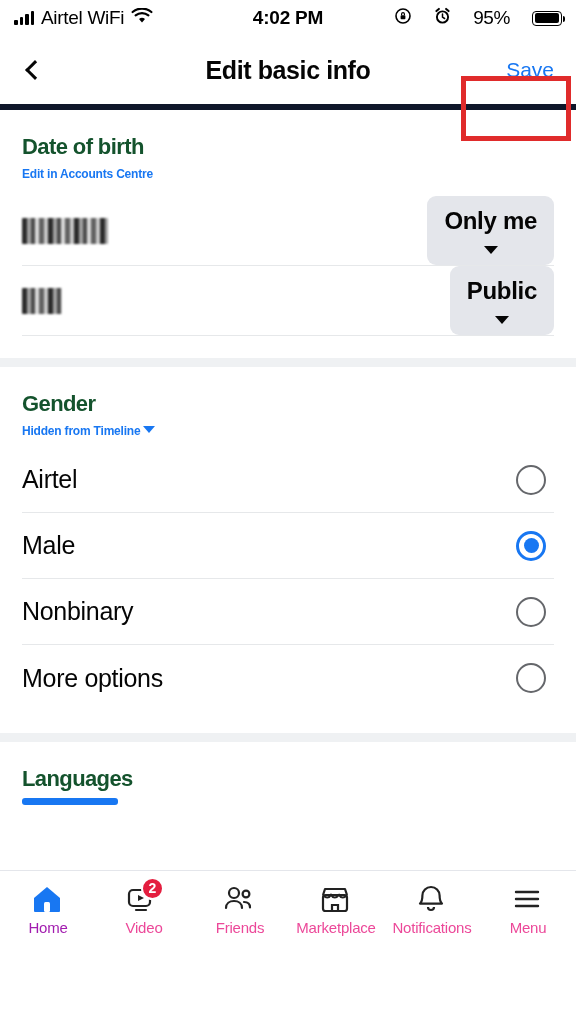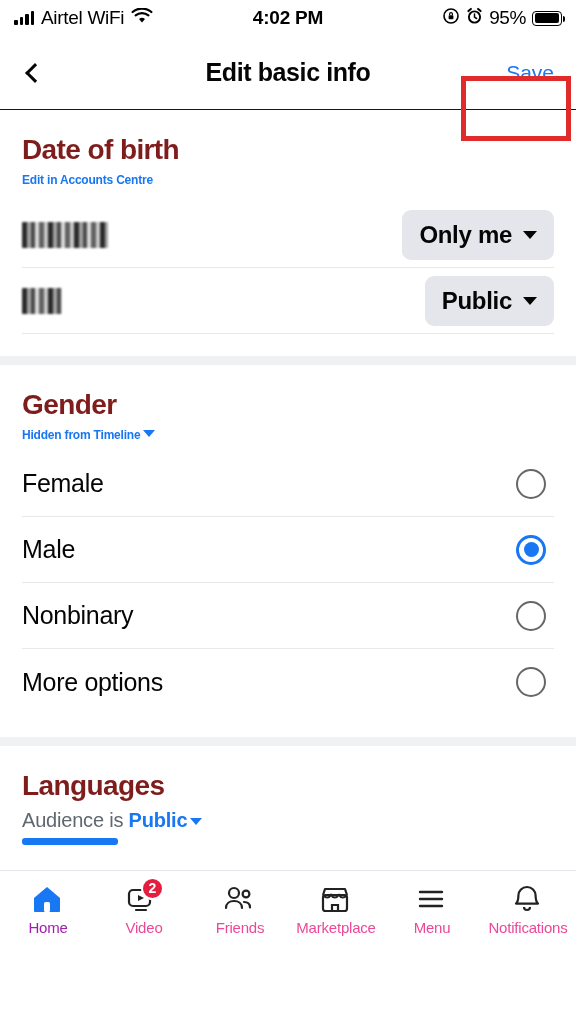--- a/index.html
+++ b/index.html
@@ -24,21 +24,21 @@
     font-size:19px; font-weight:600; color:#000;
     position:relative;
   }
   .sb-left { display:flex; align-items:center; gap:7px; }
   .sb-center {
     position:absolute; left:0; right:0; top:0; height:36px;
     display:flex; align-items:center; justify-content:center;
     font-size:19px; font-weight:700; letter-spacing:-0.2px;
   }
   .sb-right {
-    margin-left:auto; display:flex; align-items:center; gap:6px;
+    margin-left:auto; display:flex; align-items:center; gap:22px;
     z-index:2;
   }
   .bars { display:flex; align-items:flex-end; gap:2px; height:14px; }
   .bars i { display:block; width:3.5px; background:#000; border-radius:1px; }
   .bars i:nth-child(1){height:5px;}
   .bars i:nth-child(2){height:8px;}
   .bars i:nth-child(3){height:11px;}
   .bars i:nth-child(4){height:14px;}
   .carrier { font-size:19px; font-weight:500; letter-spacing:-0.3px; }
   .battpct { font-size:19px; font-weight:500; letter-spacing:-0.4px; }
@@ -50,21 +50,21 @@
     content:""; position:absolute; right:-4px; top:4.2px;
     width:2.2px; height:6px; background:#000; border-radius:0 2px 2px 0;
   }
   .batt span { display:block; height:100%; background:#000; border-radius:2px; }
 
   
   .header {
     flex:0 0 74px; height:74px;
     display:flex; align-items:center;
     position:relative;
-    border-bottom:1px solid #0f172a;
+    border-bottom:6px solid #0f172a;
     background:#fff;
   }
   .back-btn {
     width:64px; height:74px;
     display:flex; align-items:center; justify-content:center;
     cursor:pointer;
   }
   .chev {
     width:14px; height:14px;
     border-left:3.4px solid #050505; border-bottom:3.4px solid #050505;
@@ -87,21 +87,21 @@
     border:5px solid #e02b2b;
     pointer-events:none; z-index:4;
   }
 
   
   .content { flex:1 1 auto; overflow:hidden; background:#fff; }
   .section { background:#fff; padding:0 22px; }
   .gap { height:9px; background:#eff1f3; }
 
   .sec-title {
-    font-size:28px; font-weight:700; color:#7f1d1d;
+    font-size:22px; font-weight:700; color:#14532d;
     letter-spacing:-0.6px; padding-top:24px;
   }
   .sec-link {
     font-size:12px; font-weight:700; color:#1877f2;
     letter-spacing:-0.2px; margin-top:7px; cursor:pointer;
     display:inline-block;
   }
   .sec-sub {
     font-size:20px; color:#606770; margin-top:7px;
     letter-spacing:-0.2px;
@@ -134,21 +134,21 @@
     border-radius:1px;
   }
   .redacted.w1 { width:86px; }
   .redacted.w2 { width:40px; }
 
   .pill {
     background:#e4e6eb; border-radius:9px;
     padding:11px 17px;
     display:flex; align-items:center; gap:11px;
     font-size:24px; font-weight:600; color:#050505;
-    letter-spacing:-0.3px; cursor:pointer;
+    letter-spacing:-0.3px; cursor:pointer;flex-direction:column;
   }
   .pill .tri {
     width:0; height:0;
     border-left:7px solid transparent; border-right:7px solid transparent;
     border-top:8px solid #050505;
   }
 
   .radio {
     width:30px; height:30px; border-radius:50%;
     border:2.6px solid #65676b; margin-right:8px;
@@ -271,21 +271,21 @@
       <div style="height:22px"></div>
     </div>
 
     <div class="gap"></div>
 
     <div class="section">
       <div class="sec-title">Gender</div>
       <div class="sec-link"><span>Hidden from Timeline</span><span class="caret"></span></div>
 
       <div class="row" style="margin-top:8px;">
-        <span class="row-label">Female</span>
+        <span class="row-label">Airtel</span>
         <span class="radio"></span>
       </div>
       <div class="row">
         <span class="row-label">Male</span>
         <span class="radio checked"></span>
       </div>
       <div class="row">
         <span class="row-label">Nonbinary</span>
         <span class="radio"></span>
       </div>
@@ -293,21 +293,20 @@
         <span class="row-label">More options</span>
         <span class="radio"></span>
       </div>
       <div style="height:22px"></div>
     </div>
 
     <div class="gap"></div>
 
     <div class="section">
       <div class="sec-title">Languages</div>
-      <div class="sec-sub"><span>Audience is </span><b>Public</b><span class="caret"></span></div>
       <div class="lang-chip-strip">
         <span class="lang-chip"></span>
       </div>
     </div>
 
   </div>
 
   <div class="bottomnav">
 
     <div class="navitem active">
@@ -352,30 +351,30 @@
           <path d="M5 11c2.6 3.4 6 3.4 8 0 2 3.4 5.4 3.4 8 0 2 3.4 5.4 3.4 8 0" stroke="#222" stroke-width="2" fill="none"></path>
           <path d="M14 27v-6h6v6" stroke="#222" stroke-width="2.2" fill="none"></path>
         </svg>
       </span>
       <span class="navlabel">Marketplace</span>
     </div>
 
     <div class="navitem">
       <span class="navicon">
         <svg width="34" height="30" viewBox="0 0 34 30">
-          <path d="M6 8h22M6 15h22M6 22h22" stroke="#222" stroke-width="2.4" stroke-linecap="round"></path>
-        </svg>
-      </span>
-      <span class="navlabel">Menu</span>
-    </div>
-
-    <div class="navitem">
-      <span class="navicon">
-        <svg width="34" height="30" viewBox="0 0 34 30">
           <path d="M17 3a8.6 8.6 0 0 0-8.6 8.6c0 6-2.4 8-2.4 8h22s-2.4-2-2.4-8A8.6 8.6 0 0 0 17 3z" stroke="#222" stroke-width="2.2" fill="none" stroke-linejoin="round"></path>
           <path d="M14 23a3 3 0 0 0 6 0" stroke="#222" stroke-width="2.2" fill="none"></path>
         </svg>
       </span>
       <span class="navlabel">Notifications</span>
     </div>
 
+    <div class="navitem">
+      <span class="navicon">
+        <svg width="34" height="30" viewBox="0 0 34 30">
+          <path d="M6 8h22M6 15h22M6 22h22" stroke="#222" stroke-width="2.4" stroke-linecap="round"></path>
+        </svg>
+      </span>
+      <span class="navlabel">Menu</span>
+    </div>
+
   </div>
 </div>
 
 </body></html>

